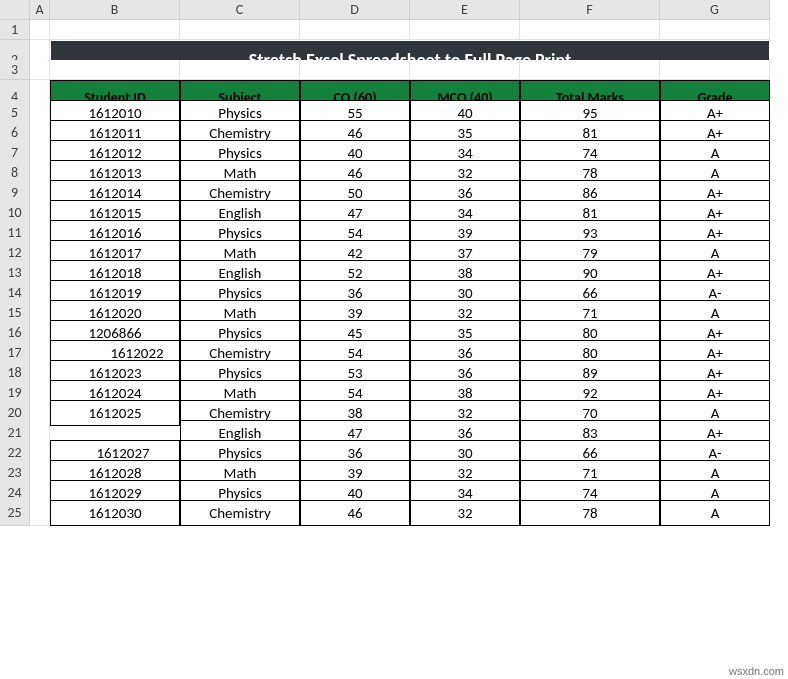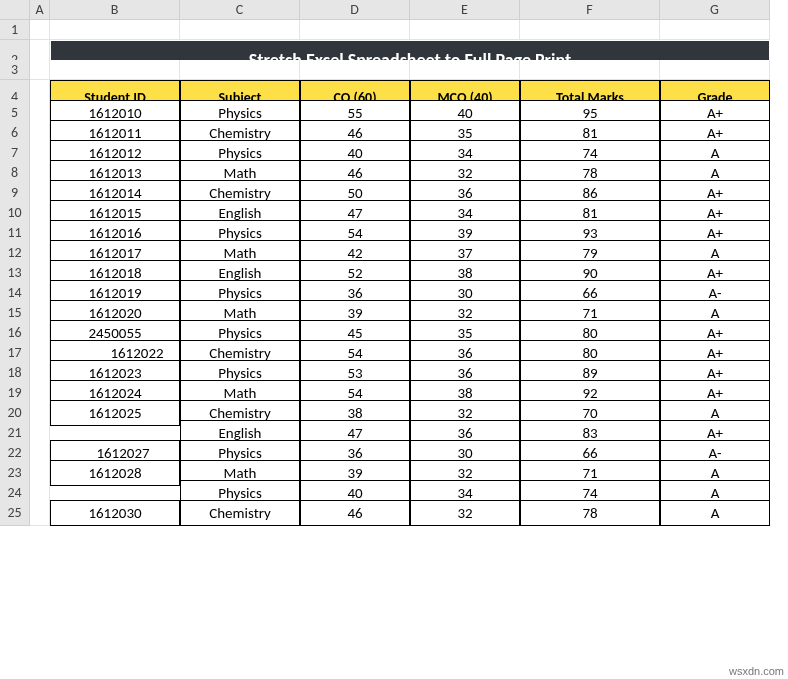--- a/index.html
+++ b/index.html
@@ -44,21 +44,21 @@
     background: #30363b;
     color: #fff;
     font-weight: bold;
     font-size: 18px;
     display: flex;
     align-items: center;
     justify-content: center;
     border: 1px solid #fff;
   }
   .thead {
-    background: #fde047;
+    background: #15803d;
     font-weight: bold;
     border: 1px solid #000;
   }
   .tcell {
     border: 1px solid #000;
     font-size: 15px;
   }
   .row-tall { height: 40px; }
   .row-h { height: 34px; }
   .row-d { height: 26px; }
@@ -193,21 +193,21 @@
     <div class="rowhdr row-d" style="grid-area: 16 / 1;">15</div>
     <div class="cell row-d" style="grid-area: 16 / 2;"></div>
     <div class="cell tcell row-d" style="grid-area: 16 / 3;">1612020</div>
     <div class="cell tcell row-d" style="grid-area: 16 / 4;">Math</div>
     <div class="cell tcell row-d" style="grid-area: 16 / 5;">39</div>
     <div class="cell tcell row-d" style="grid-area: 16 / 6;">32</div>
     <div class="cell tcell row-d" style="grid-area: 16 / 7;">71</div>
     <div class="cell tcell row-d" style="grid-area: 16 / 8;">A</div>
     <div class="rowhdr row-d" style="grid-area: 17 / 1;">16</div>
     <div class="cell row-d" style="grid-area: 17 / 2;"></div>
-    <div class="cell tcell row-d" style="grid-area: 17 / 3;">2450055</div>
+    <div class="cell tcell row-d" style="grid-area: 17 / 3;">1206866</div>
     <div class="cell tcell row-d" style="grid-area: 17 / 4;">Physics</div>
     <div class="cell tcell row-d" style="grid-area: 17 / 5;">45</div>
     <div class="cell tcell row-d" style="grid-area: 17 / 6;">35</div>
     <div class="cell tcell row-d" style="grid-area: 17 / 7;">80</div>
     <div class="cell tcell row-d" style="grid-area: 17 / 8;">A+</div>
     <div class="rowhdr row-d" style="grid-area: 18 / 1;">17</div>
     <div class="cell row-d" style="grid-area: 18 / 2;"></div>
     <div class="cell tcell row-d" style="grid-area: 18 / 3; padding-left: 44px;">1612022</div>
     <div class="cell tcell row-d" style="grid-area: 18 / 4;">Chemistry</div>
     <div class="cell tcell row-d" style="grid-area: 18 / 5;">54</div>
@@ -256,20 +256,21 @@
     <div class="rowhdr row-d" style="grid-area: 24 / 1;">23</div>
     <div class="cell row-d" style="grid-area: 24 / 2;"></div>
     <div class="cell tcell row-d" style="grid-area: 24 / 3;">1612028</div>
     <div class="cell tcell row-d" style="grid-area: 24 / 4;">Math</div>
     <div class="cell tcell row-d" style="grid-area: 24 / 5;">39</div>
     <div class="cell tcell row-d" style="grid-area: 24 / 6;">32</div>
     <div class="cell tcell row-d" style="grid-area: 24 / 7;">71</div>
     <div class="cell tcell row-d" style="grid-area: 24 / 8;">A</div>
     <div class="rowhdr row-d" style="grid-area: 25 / 1;">24</div>
     <div class="cell row-d" style="grid-area: 25 / 2;"></div>
+    <div class="cell tcell row-d" style="grid-area: 25 / 3;">1612029</div>
     <div class="cell tcell row-d" style="grid-area: 25 / 4;">Physics</div>
     <div class="cell tcell row-d" style="grid-area: 25 / 5;">40</div>
     <div class="cell tcell row-d" style="grid-area: 25 / 6;">34</div>
     <div class="cell tcell row-d" style="grid-area: 25 / 7;">74</div>
     <div class="cell tcell row-d" style="grid-area: 25 / 8;">A</div>
     <div class="rowhdr row-d" style="grid-area: 26 / 1;">25</div>
     <div class="cell row-d" style="grid-area: 26 / 2;"></div>
     <div class="cell tcell row-d" style="grid-area: 26 / 3;">1612030</div>
     <div class="cell tcell row-d" style="grid-area: 26 / 4;">Chemistry</div>
     <div class="cell tcell row-d" style="grid-area: 26 / 5;">46</div>

